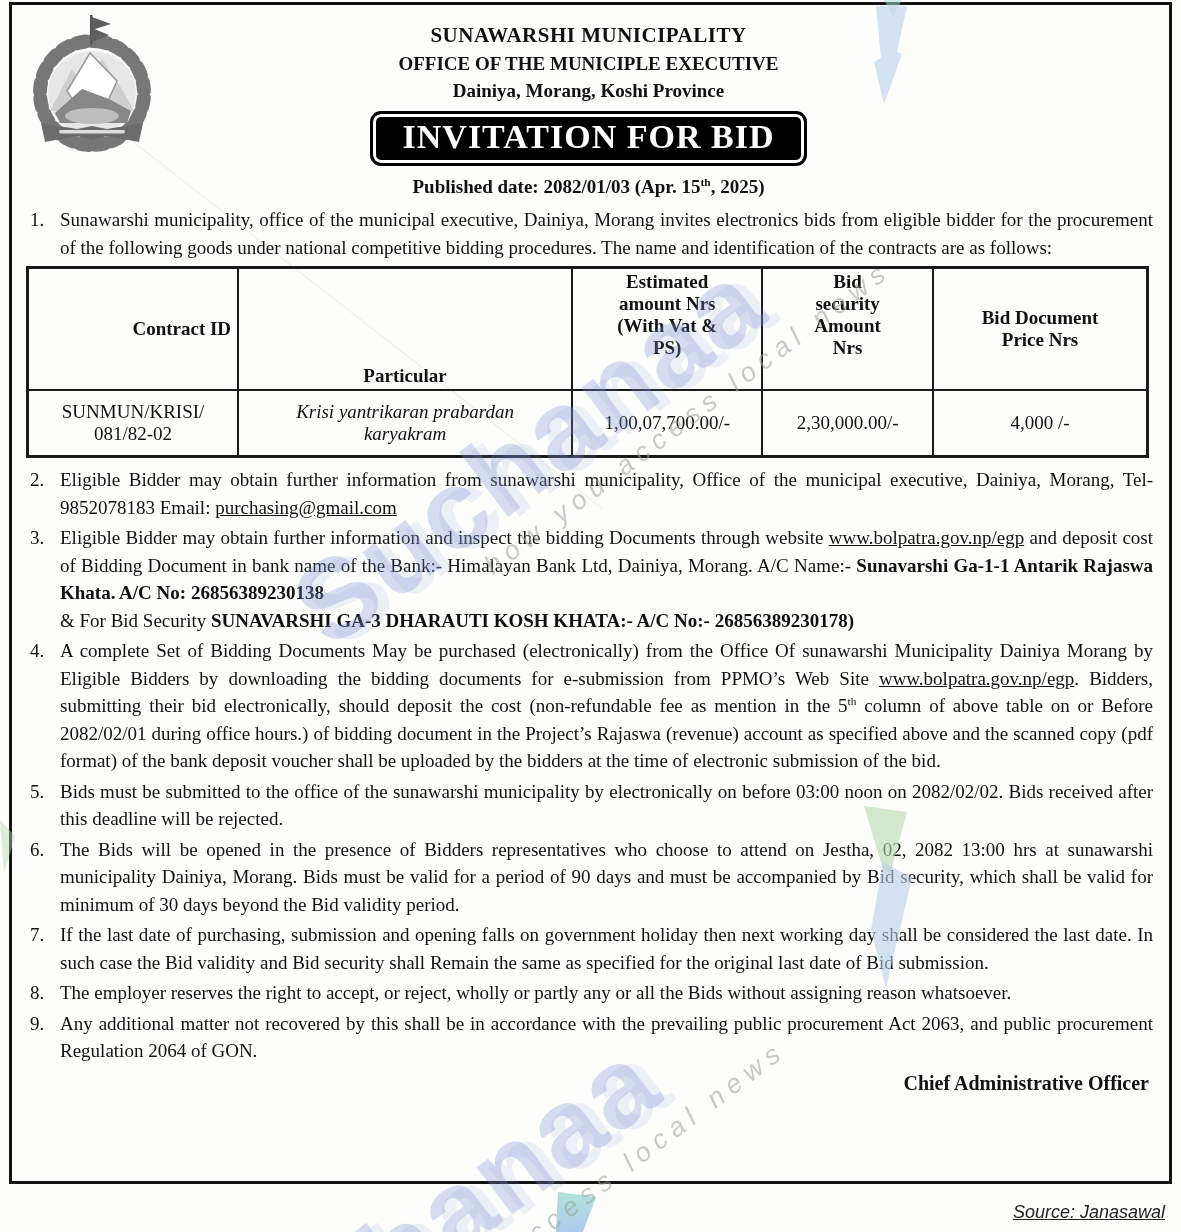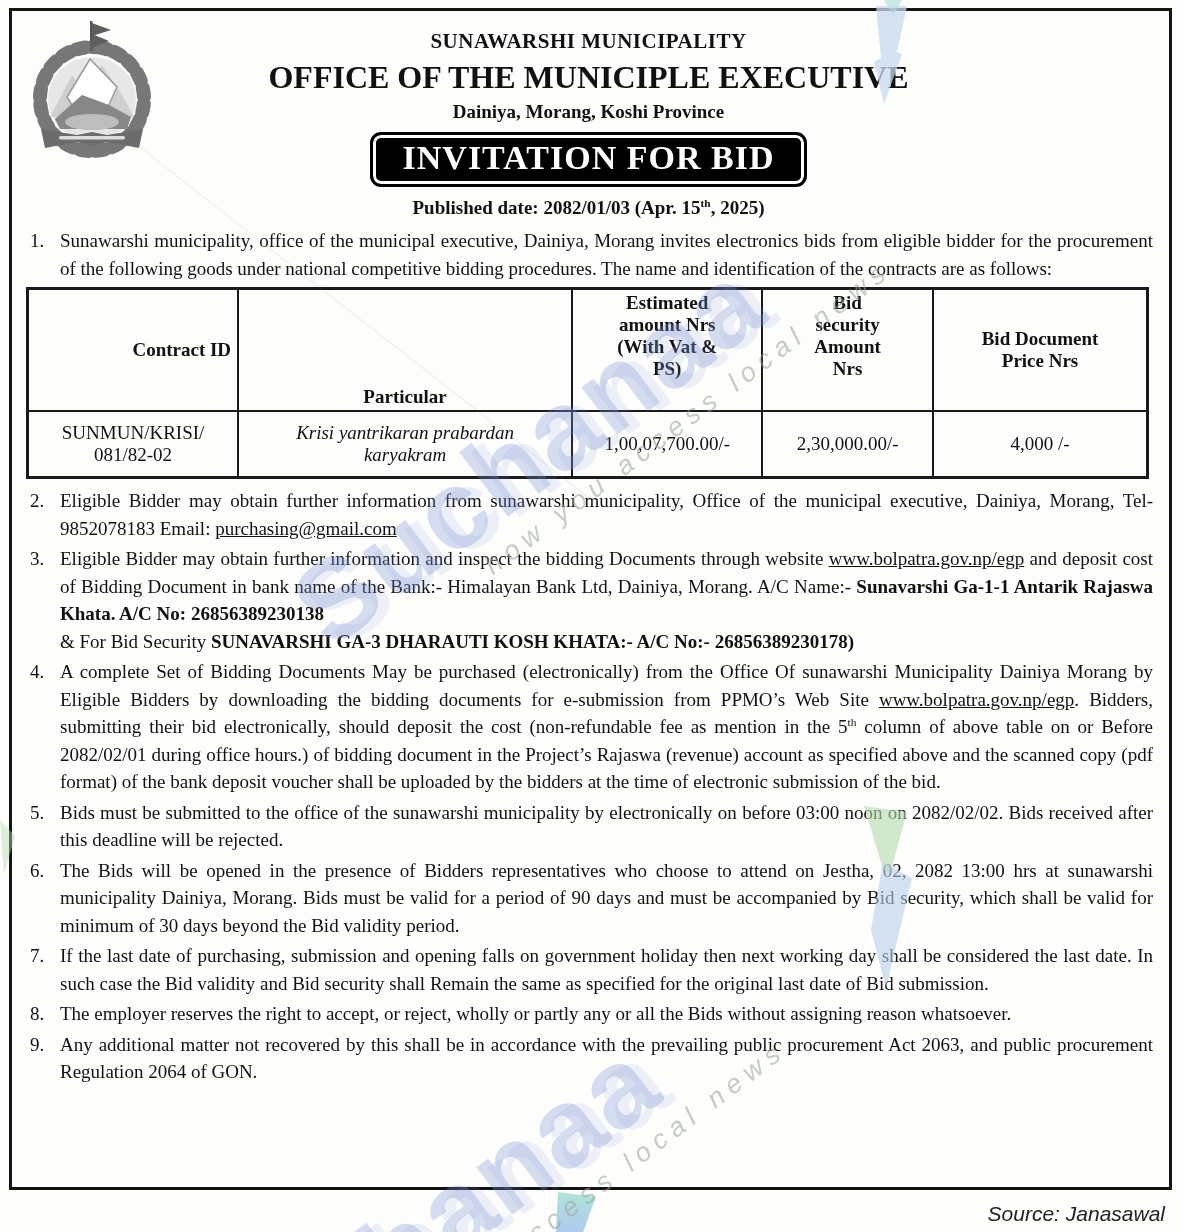--- a/index.html
+++ b/index.html
@@ -2,28 +2,28 @@
 <html><head>
 <meta charset="utf-8">
 <style>
   html,body { margin:0; padding:0; background:#efefed; }
   .page {
     position:relative; width:1181px; height:1232px; background:#fdfdfc;
     font-family:"Liberation Serif", serif; color:#111; overflow:hidden;
     margin:0 auto;
   }
   .frame {
-    position:absolute; left:9px; top:8px; width:1163px; height:1182px;
+    position:absolute; left:9px; top:2px; width:1163px; height:1182px;
     border:3px solid #141414; box-sizing:border-box;
     padding:8px 16px 0 12px; overflow:hidden;
   }
   
   .hdr { text-align:center; }
   .hdr-muni { font-size:21px; font-weight:bold; letter-spacing:0.5px; margin-top:10px; }
-  .hdr-office { font-size:32px; font-weight:bold; margin-top:5px; }
+  .hdr-office { font-size:19px; font-weight:bold; margin-top:5px; }
   .hdr-addr { font-size:19px; font-weight:bold; margin-top:5px; }
   .banner-wrap { margin-top:9px; }
   .banner {
     display:inline-block; background:#000; color:#fff;
     border:3px solid #000; border-radius:11px;
     box-shadow: inset 0 0 0 3px #fff;
     font-size:34px; font-weight:bold; letter-spacing:1px;
     padding:4px 30px 7px 30px;
   }
   .published { font-size:19px; font-weight:bold; margin-top:10px; }
@@ -40,21 +40,21 @@
   table.bids { width:99.5%; border-collapse:collapse; margin:5px 0 8px 2px; border:3px solid #1a1a1a; }
   table.bids th, table.bids td { border:2px solid #1a1a1a; font-size:19px; padding:2px 6px; }
   th.h-contract { text-align:right; vertical-align:middle; padding-left:18px; height:116px; }
   th.h-particular { text-align:center; vertical-align:bottom; padding-bottom:30px; }
   th.h-estimated, th.h-bidsec { text-align:center; vertical-align:top; padding-top:4px; }
   th.h-docprice { text-align:center; vertical-align:middle; }
   td.c { text-align:center; vertical-align:middle; height:60px; }
   td.c-particular { font-style:italic; }
   
   .signature { text-align:right; font-weight:bold; font-size:20px; margin:7px 4px 0 0; }
-  .source { position:absolute; right:16px; top:1202px; font-family:"Liberation Sans",sans-serif; font-style:italic; font-size:21px; color:#222; }
+  .source { position:absolute; right:16px; top:1202px; font-family:"Liberation Sans",sans-serif; font-style:italic; font-size:18px; color:#222;text-decoration:underline; }
   
   .wm { position:absolute; pointer-events:none; z-index:6; white-space:nowrap; }
   .wm-main { left:245px; top:350px; transform:rotate(-37deg); }
   .wm-bottom { left:140px; top:1130px; transform:rotate(-37deg); }
   .wm-text {
     font-family:"Liberation Sans",sans-serif; font-weight:bold; font-size:112px;
     color:rgba(122,146,210,0.30); letter-spacing:3px;
     text-shadow: 9px 7px 0 rgba(122,146,210,0.13);
   }
   .wm-tag {
@@ -158,20 +158,21 @@
       </div>
       <div class="item">
         <div class="num">8.</div>
         <div class="body"><span>The employer reserves the right to accept, or reject, wholly or partly any or all the Bids without assigning reason whatsoever.</span></div>
       </div>
       <div class="item">
         <div class="num">9.</div>
         <div class="body"><span>Any additional matter not recovered by this shall be in accordance with the prevailing public procurement Act 2063, and public procurement Regulation 2064 of GON.</span></div>
       </div>
 
+      <div class="signature">Chief Administrative Officer</div>
     </div>
   </div>
 
   <div class="source">Source: Janasawal</div>
 
   <div class="wm wm-main">
     <div class="wm-text">Suchanaa</div>
     <div class="wm-tag">how you access local news</div>
   </div>
   <div class="wm wm-bottom">

